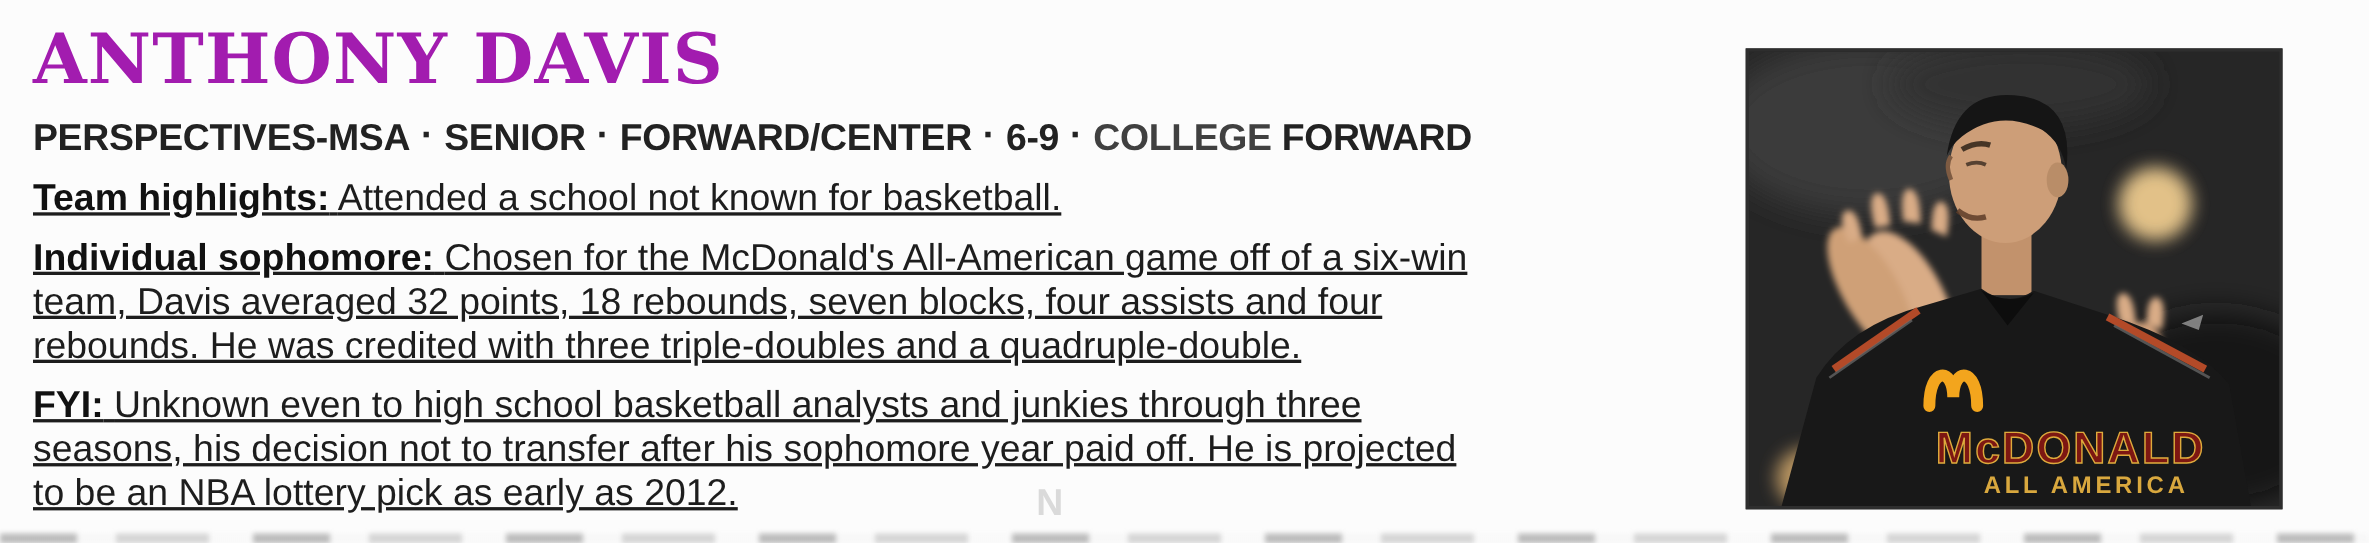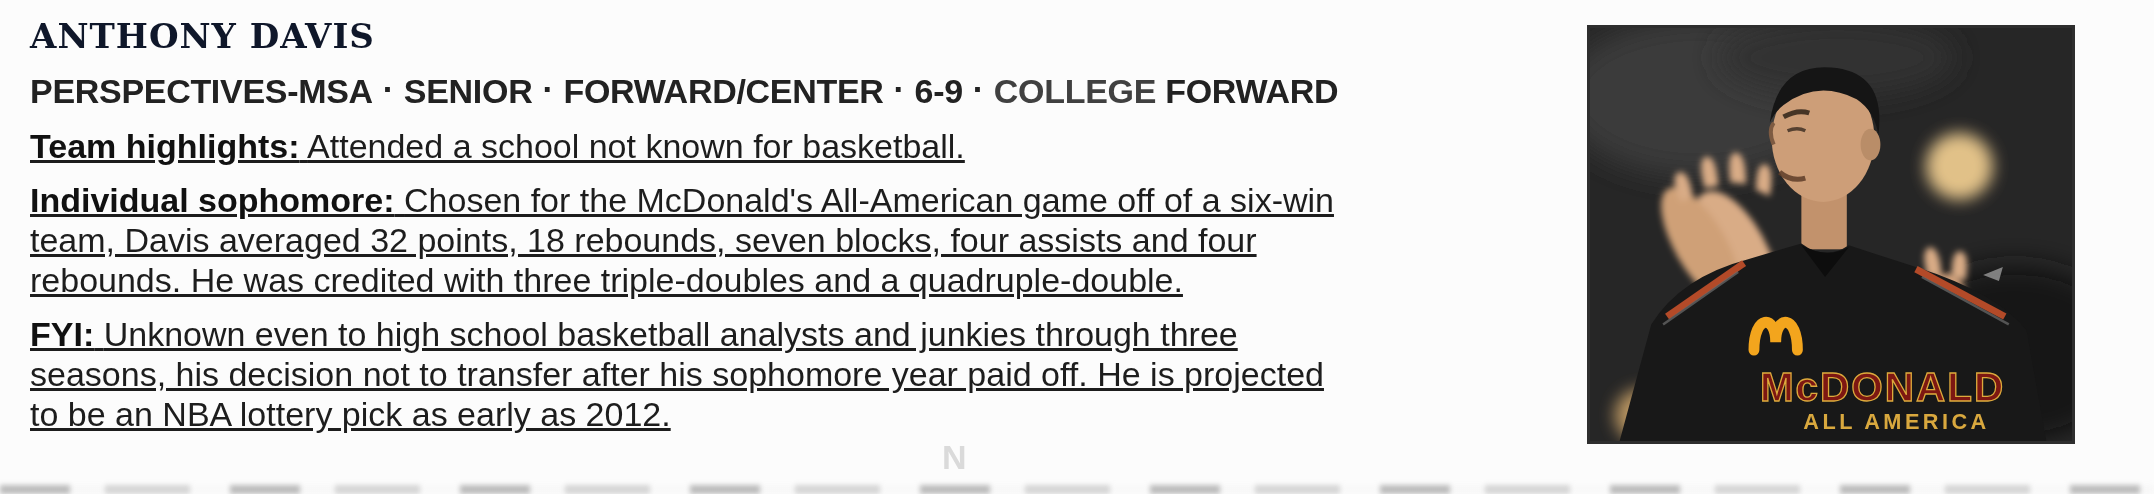--- a/index.html
+++ b/index.html
@@ -12,23 +12,23 @@
     background: #fcfcfc;
   }
   .text-col {
     position: absolute;
     left: 30px; top: 12px;
     width: 1545px;
   }
   .player-name {
     font-family: "DejaVu Serif", serif;
     font-weight: 800;
-    font-size: 34px;
+    font-size: 63px;
     letter-spacing: 1px;
-    color: #0f172a;
+    color: #a21caf;
     margin: 4px 0 16px 0;
   }
   .meta-line {
     font-size: 34px;
     font-weight: bold;
     letter-spacing: -0.3px;
     color: #222222;
     margin: 0 0 15px 0;
     white-space: nowrap;
   }
@@ -42,21 +42,21 @@
     font-size: 34px;
     line-height: 40px;
     color: #1d1d1d;
     margin: 0 0 14px 0;
     text-decoration: underline;
   }
   .section .lbl { font-weight: bold; color: #111111; }
   .section .txt { white-space: pre-line; }
   .photo-frame {
     position: absolute;
-    left: 1587px; top: 25px;
+    left: 1587px; top: 44px;
     width: 488px; height: 419px;
     border: 3px solid #2e2e2e;
     background: #262626;
     overflow: hidden;
   }
   .photo-frame svg { display: block; width: 100%; height: 100%; }
   .watermark {
     position: absolute;
     left: 942px; top: 438px;
     font-size: 34px;

